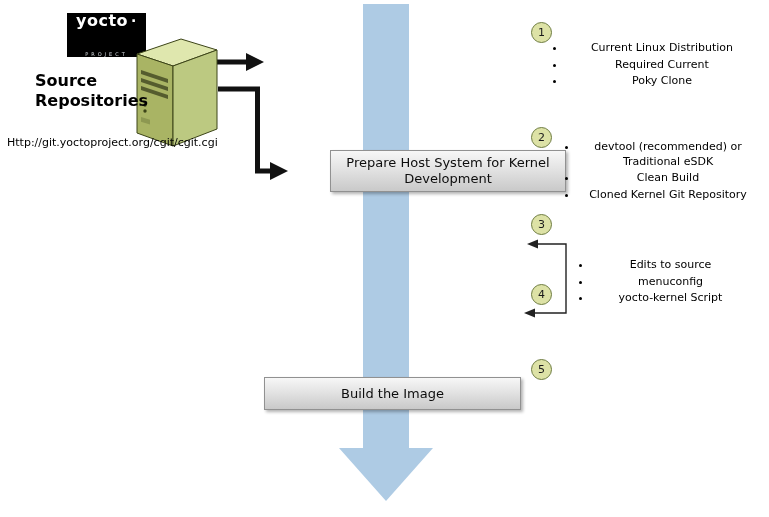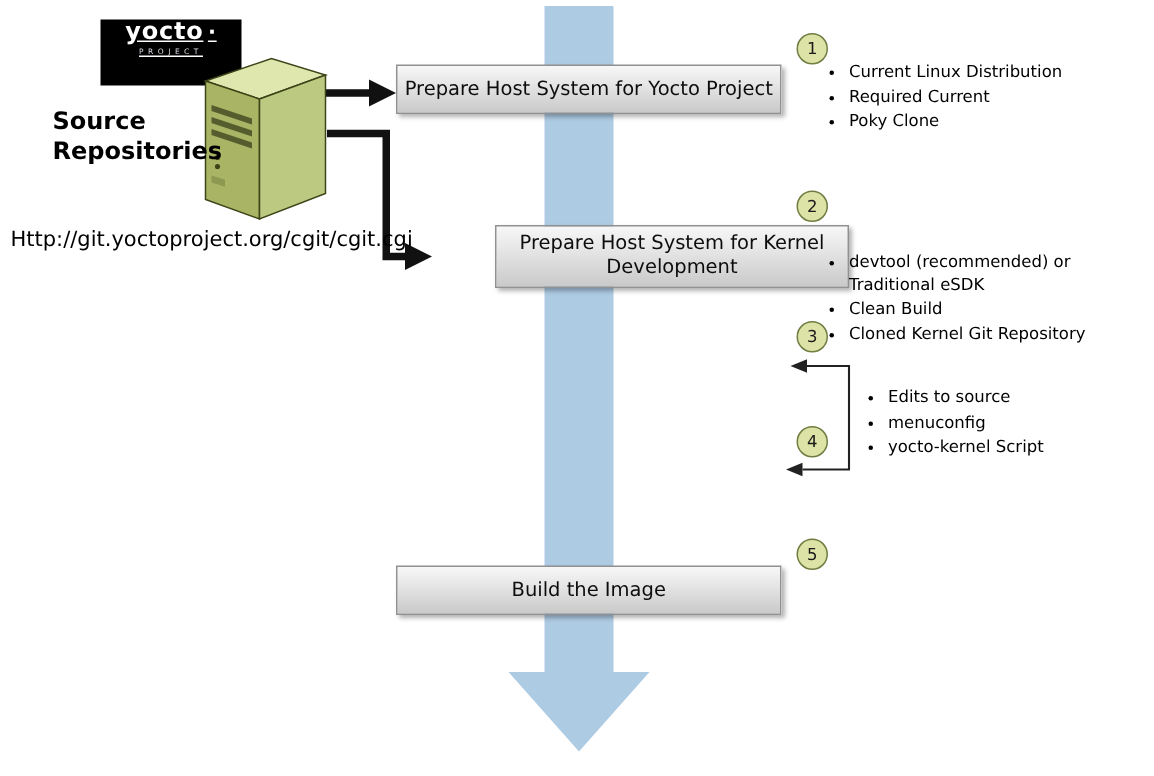--- a/index.html
+++ b/index.html
@@ -13,47 +13,46 @@
   }
   svg.overlay {
     position: absolute;
     left: 0; top: 0;
     z-index: 1;
   }
   
   .yocto-logo {
     position: absolute;
     left: 67px; top: 13px;
-    width: 94px; height: 44px;
+    width: 79px; height: 44px;
     background: #000000;
     color: #ffffff;
     display: flex; flex-direction: column;
-    align-items: center; justify-content: flex-start;
+    align-items: center; justify-content: space-between;
     z-index: 2;
-    text-decoration: underline;
   }
   .yocto-logo .brand {
     font-size: 16px; font-weight: bold; letter-spacing: 0.5px; line-height: 1;
   }
   .yocto-logo .brand .dot { font-size: 14px; margin-left: 3px; }
   .yocto-logo .sub {
     font-size: 5px; letter-spacing: 3px; margin-top: 3px; color: #d8dde2;
   }
   
   svg.server { position: absolute; left: 133px; top: 38px; z-index: 2; }
   .source-label {
     position: absolute; left: 35px; top: 71px;
     width: 110px;
     font-size: 16px; font-weight: bold; color: #000;
     line-height: 1.25;
     z-index: 2;
   }
   .source-url {
-    position: absolute; left: 7px; top: 152px;
-    font-size: 14px; color: #000;
+    position: absolute; left: 7px; top: 136px;
+    font-size: 11px; color: #000;
     z-index: 2;
   }
   
   .flow-box {
     position: absolute;
     background: linear-gradient(to bottom, #f7f7f7 0%, #e3e3e3 45%, #c9c9c9 100%);
     border: 1px solid #919191;
     box-shadow: 2px 2px 3px rgba(0,0,0,0.30);
     display: flex; align-items: center; justify-content: center;
     text-align: center;
@@ -81,24 +80,24 @@
     z-index: 3;
     box-sizing: content-box;
   }
   .badge1 { left: 531px; top: 22px; }
   .badge2 { left: 531px; top: 127px; }
   .badge3 { left: 531px; top: 214px; }
   .badge4 { left: 531px; top: 284px; }
   .badge5 { left: 531px; top: 359px; }
   
   .annot { position: absolute; z-index: 2; color: #000; }
-  .annot ul { margin: 0; padding: 0 0 0 13px; list-style: disc outside; }
+  .annot ul { margin: 0; padding: 0 0 0 13px; list-style: disc outside; text-align: center; }
   .annot li { font-size: 11px; line-height: 1.32; margin-bottom: 2px; }
   .annot1 { left: 553px; top: 41px;  width: 205px; }
-  .annot2 { left: 553px; top: 140px; width: 193px; margin-top: 28px; }
+  .annot2 { left: 565px; top: 140px; width: 193px; }
   .annot34 { left: 579px; top: 258px; width: 170px; }
   .annot5 { left: 553px; top: 375px; width: 205px; }
   .annot i { font-style: italic; }
 </style>
 </head>
 <body>
 
 <div class="canvas">
 
   <svg class="overlay" width="769" height="517" viewBox="0 0 769 517">
@@ -135,21 +134,20 @@
     <polygon points="8,40 35,49 35,53 8,44" fill="#555c2e"></polygon>
     <polygon points="8,48 35,57 35,61 8,52" fill="#555c2e"></polygon>
     <circle cx="12" cy="67" r="1.7" fill="#3c4418"></circle>
     <circle cx="12" cy="73" r="1.7" fill="#3c4418"></circle>
     <polygon points="8,79 17,81.8 17,86.5 8,83.7" fill="#8d9851"></polygon>
   </svg>
 
   <div class="source-label">Source Repositories</div>
   <div class="source-url">Http://git.yoctoproject.org/cgit/cgit.cgi</div>
 
-  <div class="flow-box box1">Prepare Host System for Yocto Project</div>
   <div class="flow-box box2 wrap">Prepare Host System for Kernel Development</div>
   <div class="flow-box box5">Build the Image</div>
 
   <div class="badge badge1">1</div>
   <div class="badge badge2">2</div>
   <div class="badge badge3">3</div>
   <div class="badge badge4">4</div>
   <div class="badge badge5">5</div>
 
   <div class="annot annot1">

